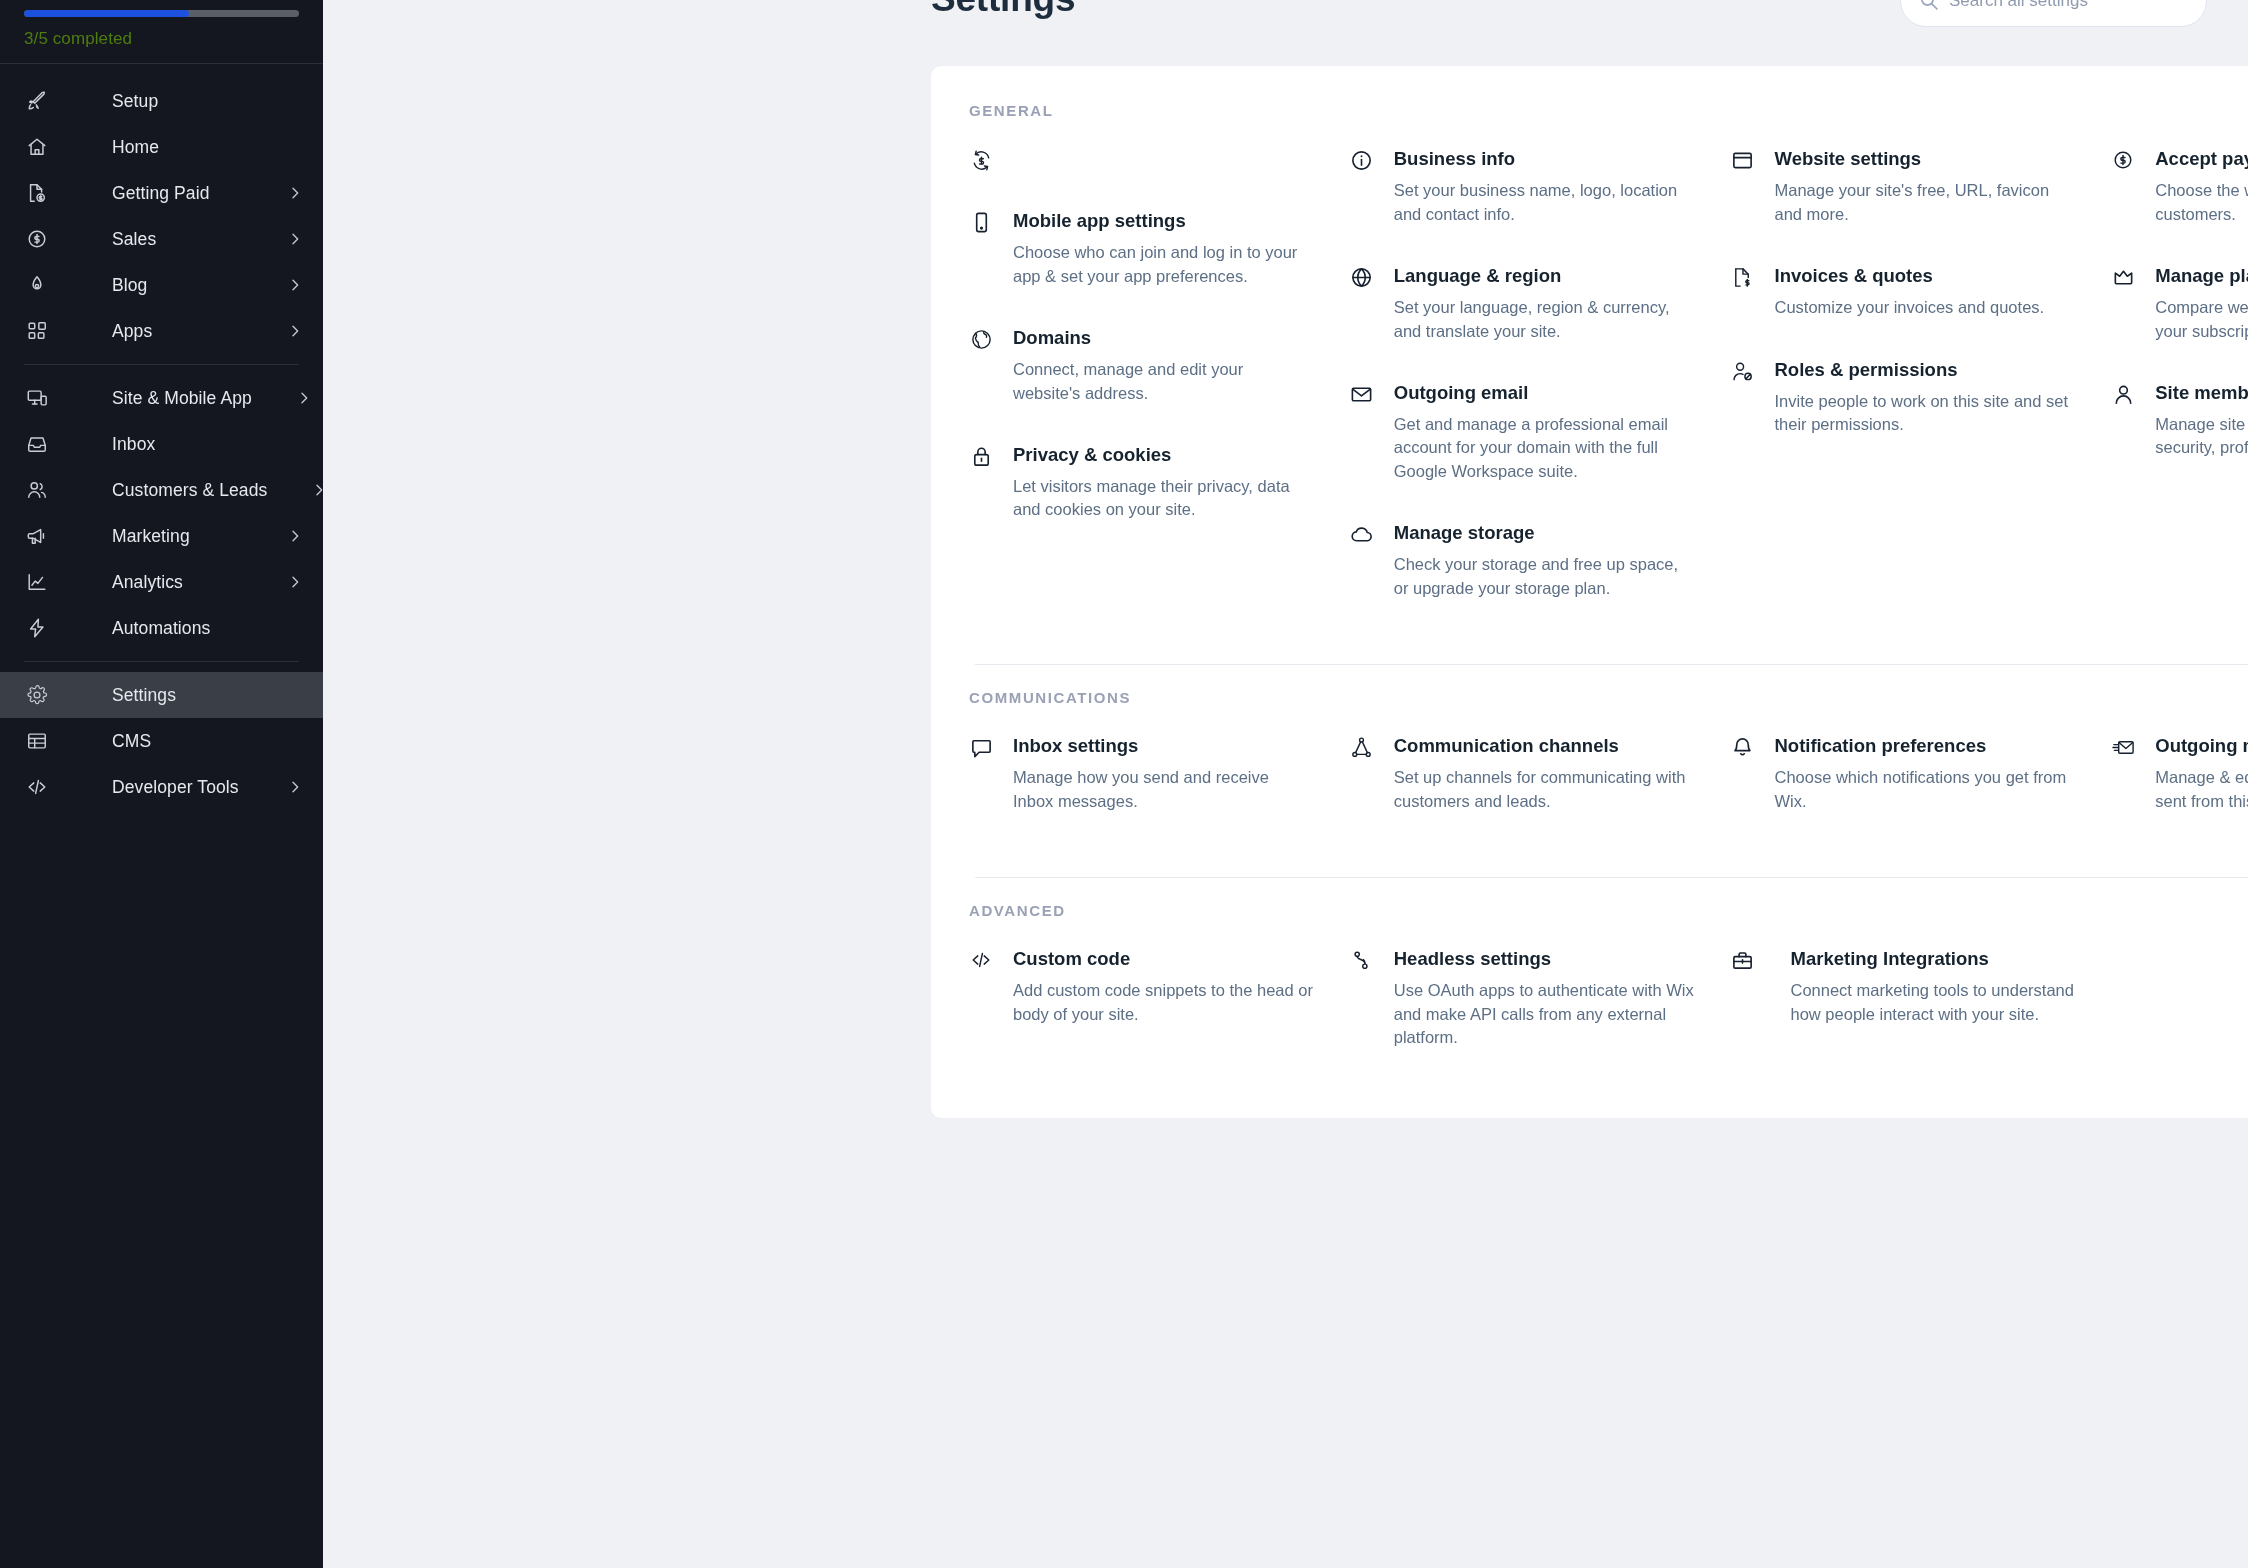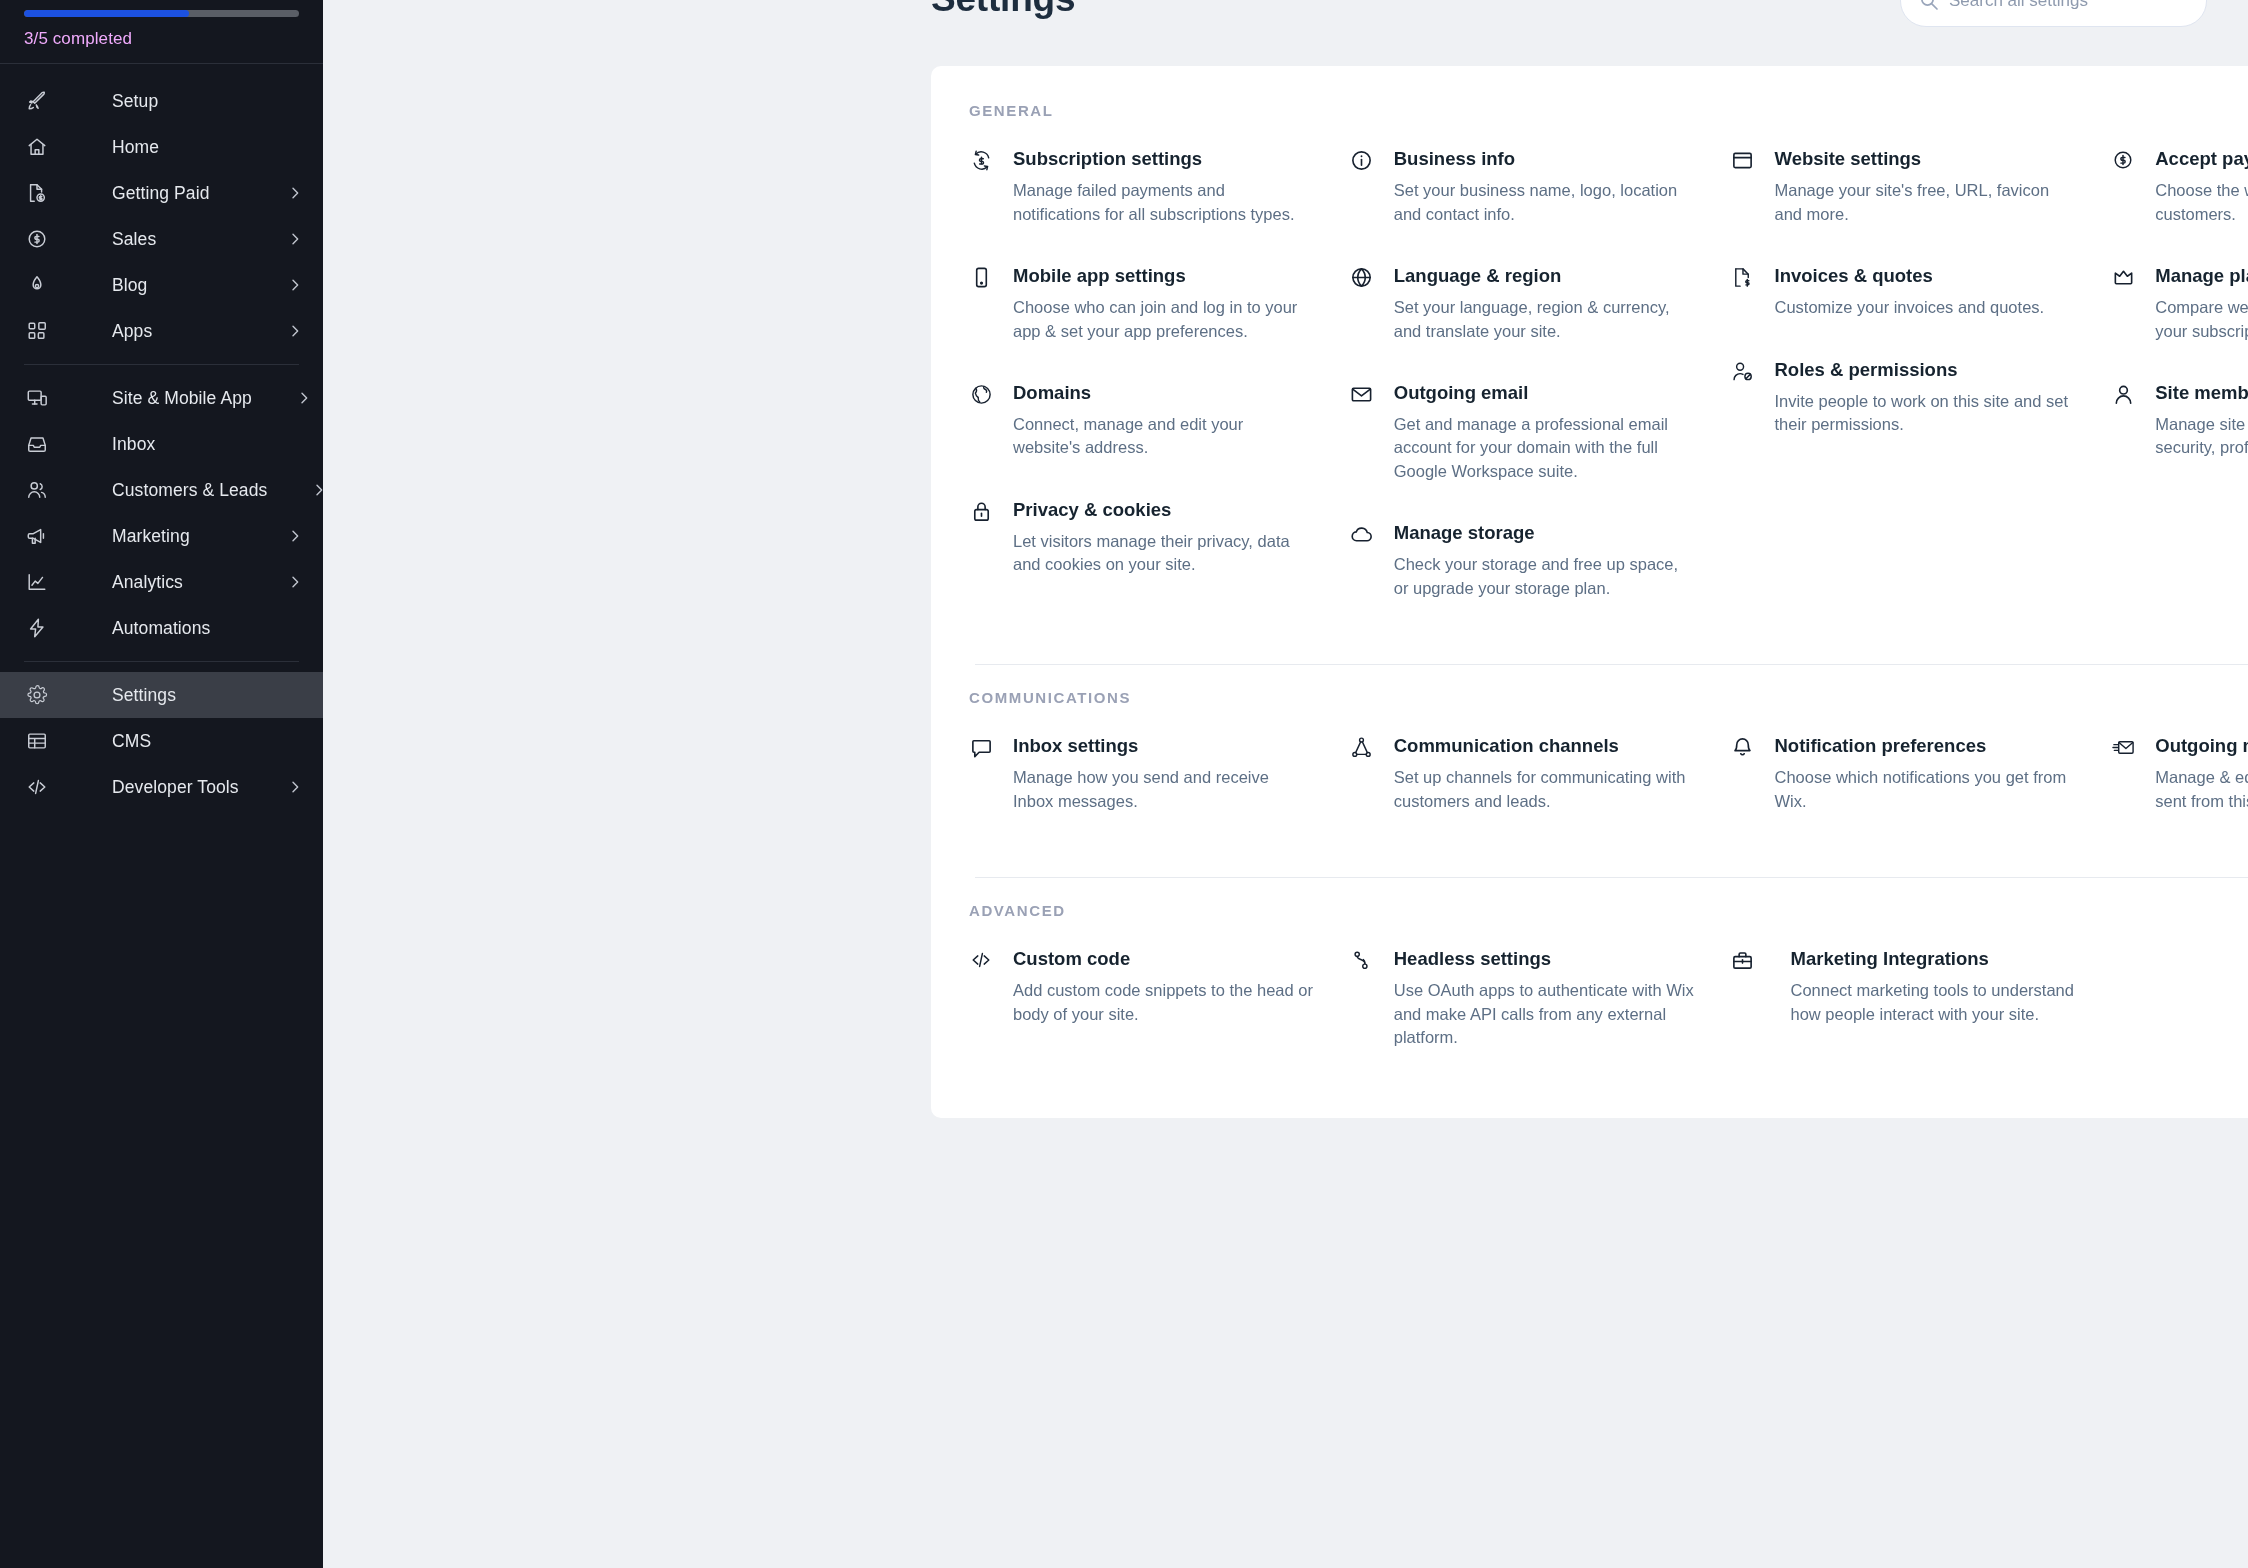--- a/index.html
+++ b/index.html
@@ -18,21 +18,21 @@
     display: flex; flex-direction: column;
     position: relative;
   }
   .progress-wrap { padding: 10px 24px 0 24px; }
   .progress-track {
     height: 7px; border-radius: 4px; background: #5a5e66; width: 100%;
     overflow: hidden;
   }
   .progress-fill { height: 7px; background: #1c51e0; border-radius: 4px; }
   .progress-label {
-    font-size: 17px; color: #f0abfc; padding: 12px 0 0 24px; letter-spacing: .1px;
+    font-size: 17px; color: #4d7c0f; padding: 12px 0 0 24px; letter-spacing: .1px;
   }
   .sb-divider { height: 1px; background: #2b2f39; margin: 14px 0 0 0; }
   .sb-divider.inset { margin: 10px 24px; }
   .nav { padding-top: 14px; }
   .nav-item {
     display: flex; align-items: center; height: 46px;
     padding: 0 20px 0 24px; cursor: pointer; position: relative; gap: 44px;
   }
   .nav-item.active { background: #3a3e47; }
   .nav-ico {
@@ -336,24 +336,20 @@
                 <span class="tile-ico">
                   <svg width="23" height="23" viewBox="0 0 24 24" fill="none" stroke="currentColor" stroke-width="1.5" stroke-linecap="round" stroke-linejoin="round">
                     <path d="M19.5 9.2A8 8 0 006 5.4"></path>
                     <path d="M4.5 14.8A8 8 0 0018 18.6"></path>
                     <path d="M6.4 2.4 5.6 5.8 9 6.3"></path>
                     <path d="M17.6 21.6l.8-3.4-3.4-.5"></path>
                     <path d="M12 8.5v7"></path>
                     <path d="M13.9 10.1h-2.6a1.4 1.4 0 000 2.8h1.4a1.4 1.4 0 010 2.8h-2.6"></path>
                   </svg>
                 </span>
-                <span class="tile-body" style="display: block;">
-                  <span class="tile-title" style="display: block;">Subscription settings</span>
-                  <span class="tile-desc" style="display: block;">Manage failed payments and notifications for all subscriptions types.</span>
-                </span>
               </a>
               <a class="tile">
                 <span class="tile-ico">
                   <svg width="23" height="23" viewBox="0 0 24 24" fill="none" stroke="currentColor" stroke-width="1.7" stroke-linecap="round" stroke-linejoin="round">
                     <rect x="7" y="2.5" width="10" height="19" rx="2"></rect>
                     <circle cx="12" cy="17.8" r=".8" fill="currentColor"></circle>
                   </svg>
                 </span>
                 <span class="tile-body" style="display: block;">
                   <span class="tile-title" style="display: block;">Mobile app settings</span>

